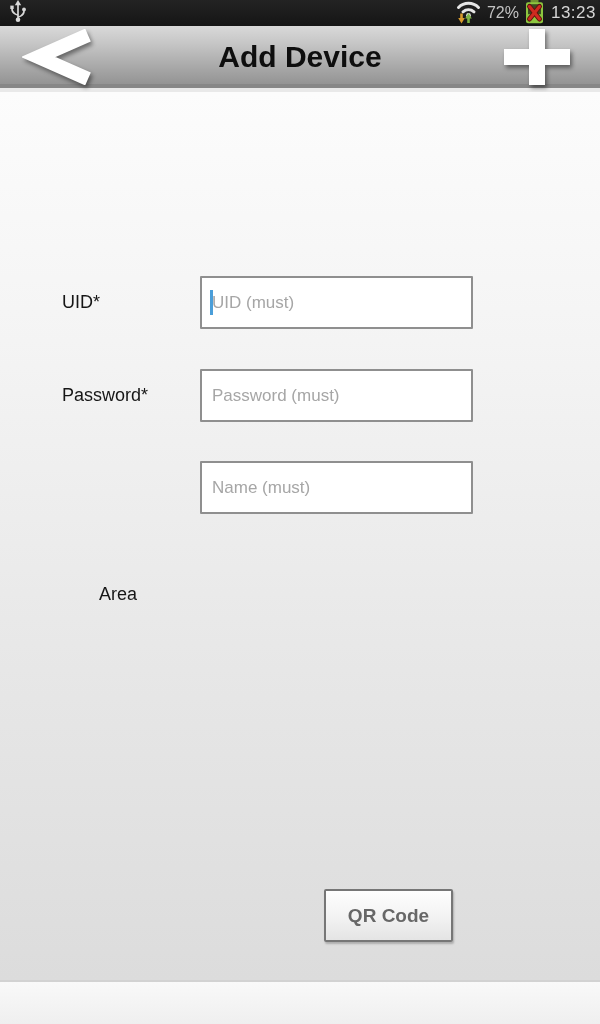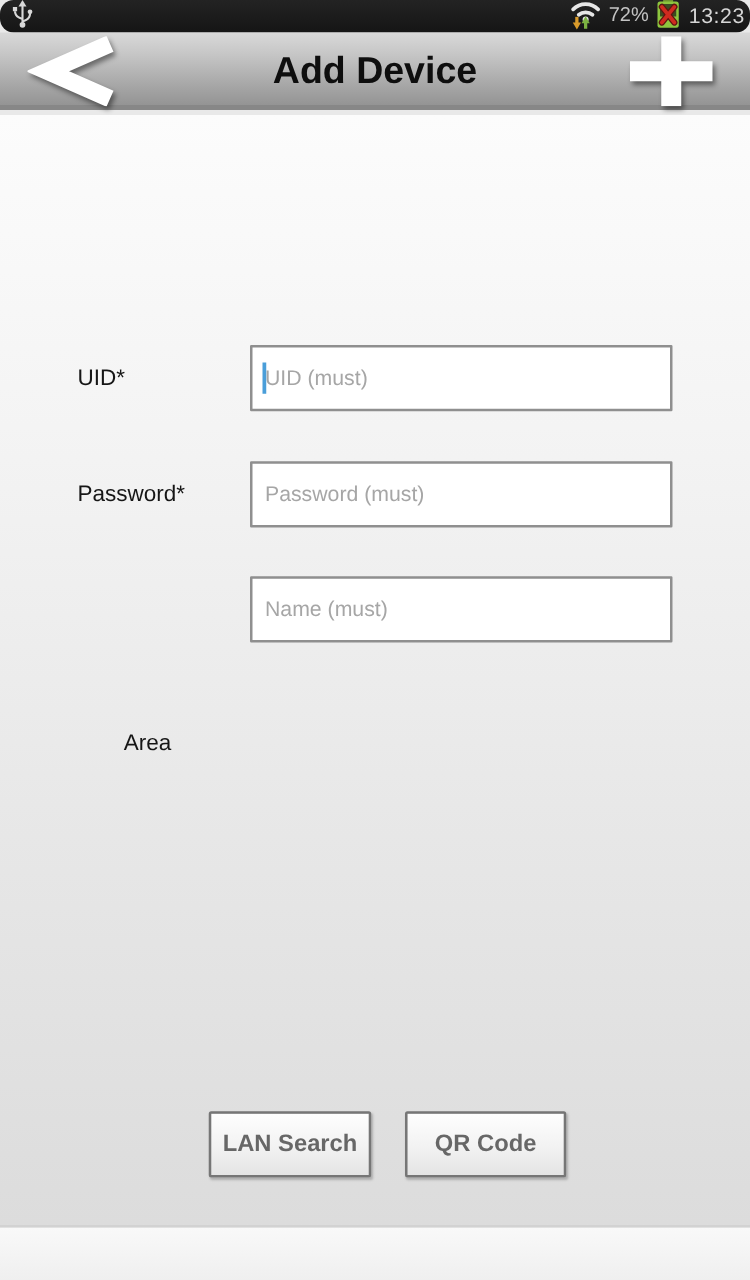--- a/index.html
+++ b/index.html
@@ -6,21 +6,21 @@
   html,body { background:#555; }
   .screen {
     position:relative; width:600px; height:1024px; overflow:hidden;
     font-family:"Liberation Sans", sans-serif; margin:0 auto; background:#e9e9e9;
   }
 
   
   .status-bar {
     position:absolute; top:0; left:0; width:600px; height:26px;
     background:linear-gradient(180deg,#232323,#151515);
-    display:flex; align-items:center; padding:0 4px 0 8px;border-radius:11px;
+    display:flex; align-items:center; padding:0 4px 0 8px;
   }
   .status-left { display:flex; align-items:center; }
   .status-right { margin-left:auto; display:flex; align-items:center; gap:4px; }
   .status-pct { color:#c3c3c3; font-size:16px; padding:0 1px; }
   .status-time { color:#d6d6d6; font-size:17px; letter-spacing:0.5px; padding-left:2px; }
 
   
   .header {
     position:absolute; top:26px; left:0; width:600px; height:62px;
     background:linear-gradient(180deg,#d9d9d9 0%,#c6c6c6 30%,#a3a3a3 78%,#949494 100%);
@@ -46,21 +46,21 @@
     border-top:2px solid #d2d2d2;
   }
 
   
   .field-row { position:absolute; left:0; width:600px; height:53px; }
   .row-0 { top:184px; } .row-1 { top:277px; } .row-2 { top:369px; } .row-3 { top:476px;margin-left:37px; }
   .field-label {
     position:absolute; left:62px; top:0; height:53px; display:flex; align-items:center;
     font-size:18px; color:#161616;
   }
-  .input-wrap { position:absolute; left:200px; top:0; width:338px; height:53px; }
+  .input-wrap { position:absolute; left:200px; top:0; width:273px; height:53px; }
   .input-wrap input {
     width:100%; height:100%; border:2px solid #8f8f8f; border-radius:1px;
     background:#ffffff; padding:0 10px; font-size:17px; color:#333;
     font-family:"Liberation Sans", sans-serif; outline:none;
   }
   .input-wrap input::placeholder { color:#a6a6a6; opacity:1; }
   .caret {
     position:absolute; left:10px; top:14px; width:3px; height:25px;
     background:#4a9ed9; pointer-events:none;
   }
@@ -168,18 +168,17 @@
         <input type="text" placeholder="Name (must)" style="">
       </div>
     </div>
 
     <div class="field-row row-3">
       <div class="field-label">Area</div>
     </div>
 
   </div>
 
-  <button class="action-btn btn-lan">LAN Search</button>
   <button class="action-btn btn-qr">QR Code</button>
 
   <div class="footer-strip"></div>
 
 </div>
 
 </body></html>

